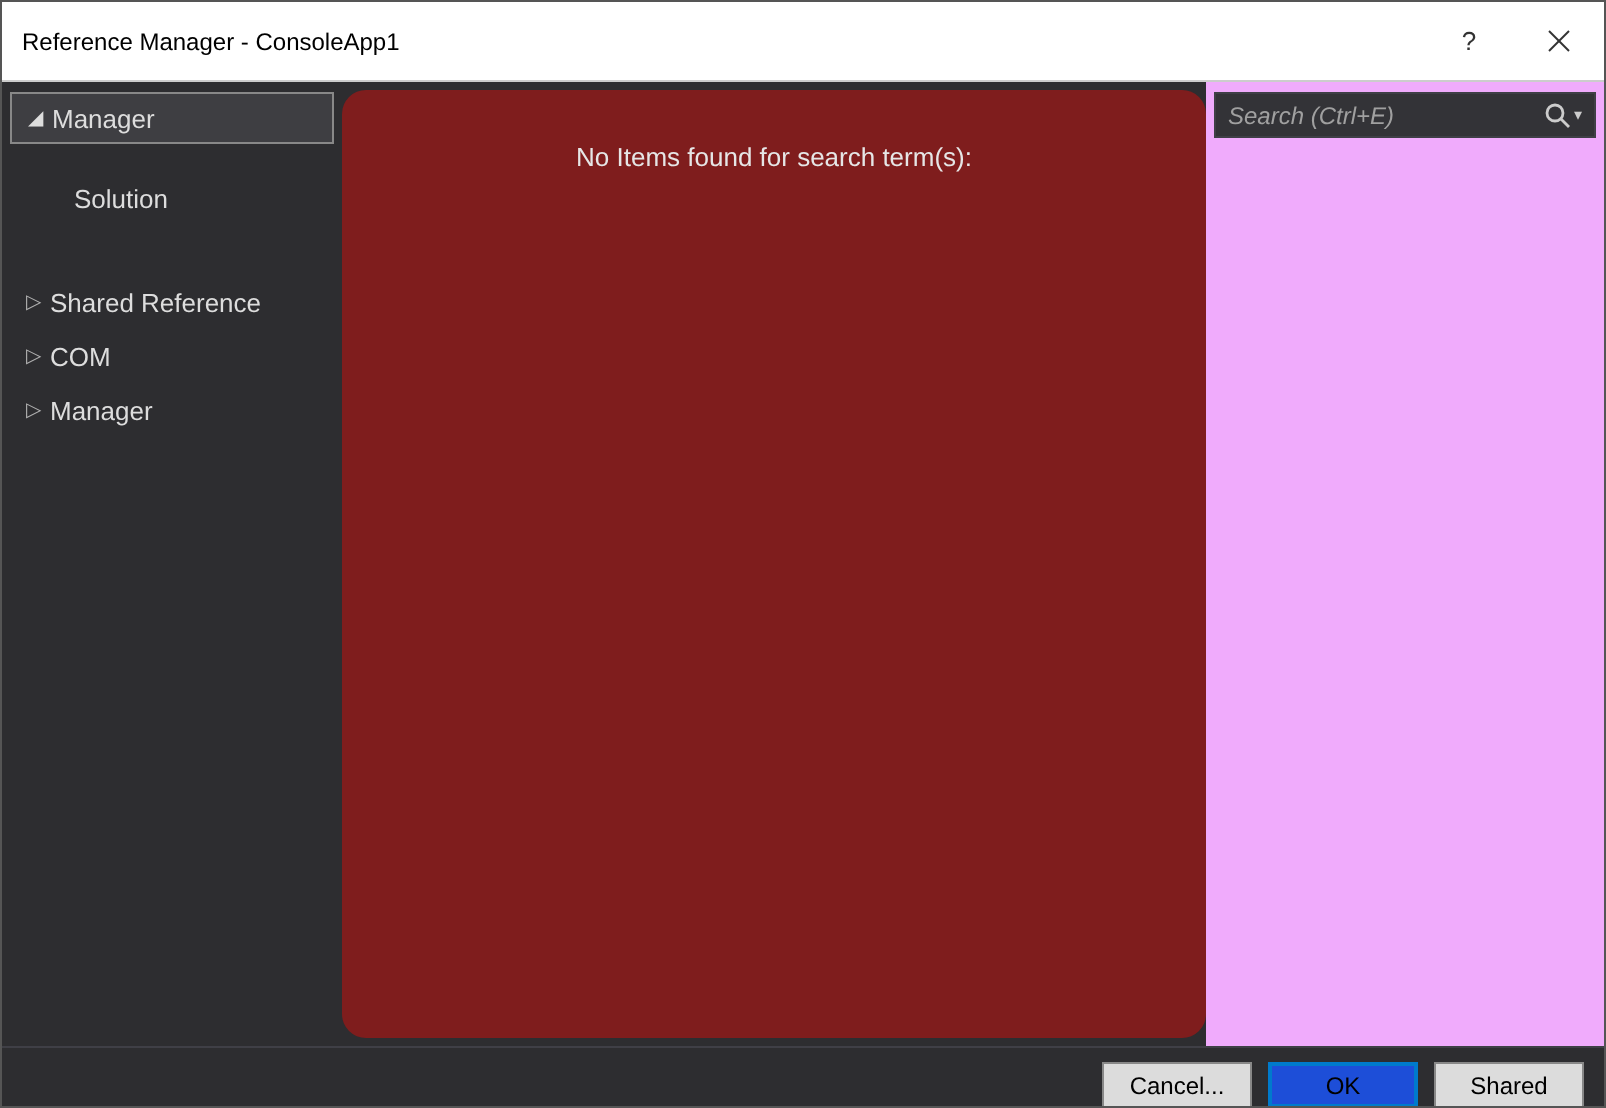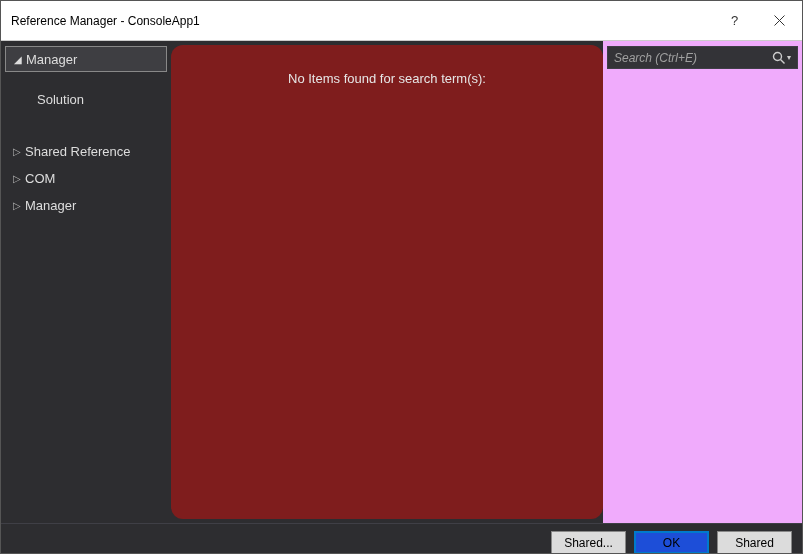--- a/index.html
+++ b/index.html
@@ -217,21 +217,21 @@
           <line x1="8.5" y1="8.5" x2="12.5" y2="12.5" stroke="#ccc" stroke-width="1.4"></line>
         </svg>
         <span style="font-size:8px;margin-left:1px;color:#ccc;">▾</span>
       </span>
     </div>
   </div>
 </div>
 
 <div class="footer">
   <div class="footer-btn">
-    <span>Shared...</span>
+    <span>Cancel...</span>
   </div>
   <div class="footer-btn primary">
     <span>OK</span>
   </div>
   <div class="footer-btn">
     <span>Shared</span>
   </div>
 </div>
 
 </body></html>

